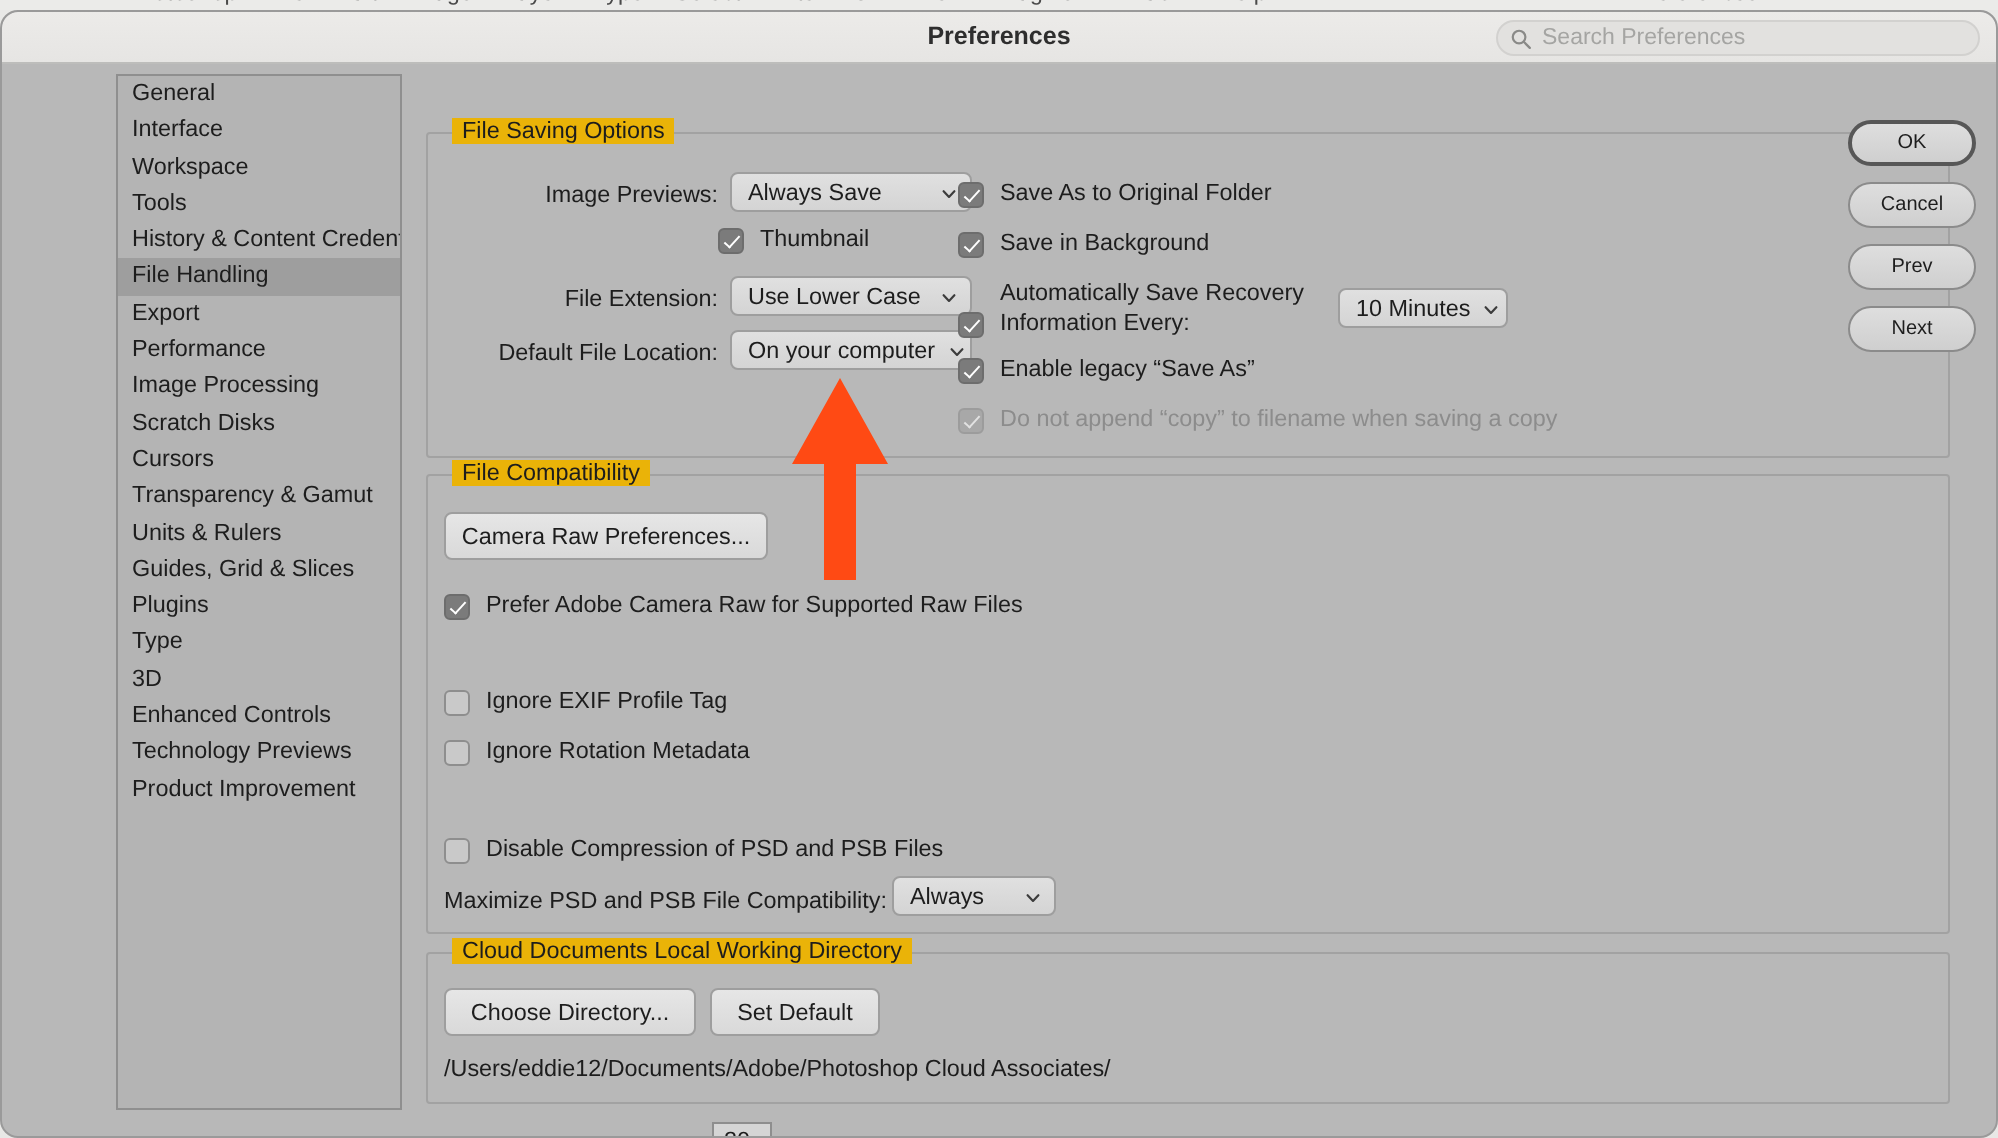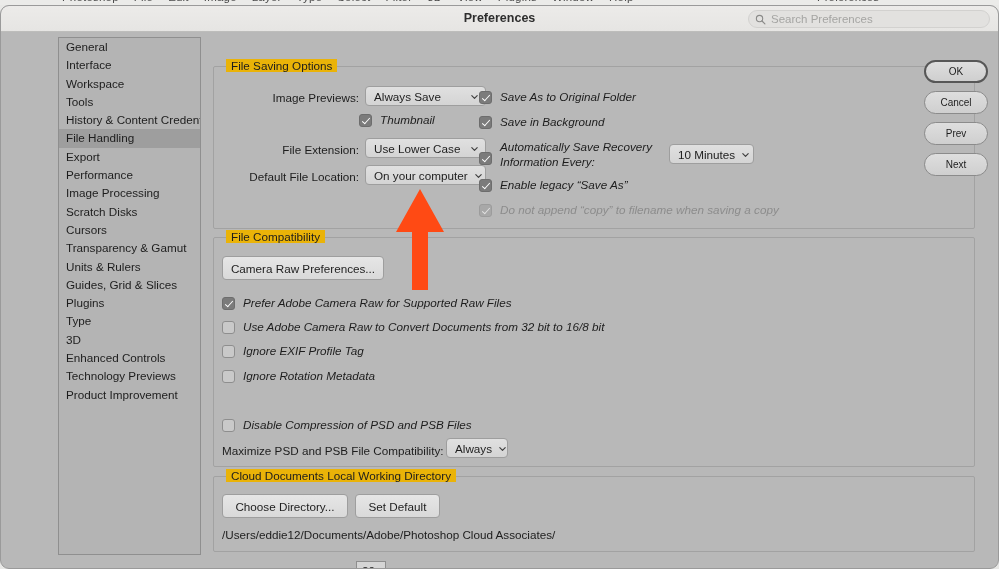--- a/index.html
+++ b/index.html
@@ -120,21 +120,21 @@
   .cb.on  { background: #7b7b7b; border: 1px solid #6d6d6d; }
   .cb.on.dim { background: #a8a8a8; border-color: #9c9c9c; }
   .cb.on::after {
     content: ""; position: absolute;
     left: 4px; top: 1px; width: 3px; height: 7px;
     border: solid #ffffff; border-width: 0 1.8px 1.8px 0;
     transform: rotate(42deg);
   }
   .cb.on.dim::after { border-color: #e2e2e2; }
 
-  .cbrow { position: absolute; display: flex; align-items: center; font-style: italic; }
+  .cbrow { position: absolute; display: flex; align-items: flex-end; }
   .cbrow .cb { margin-top: 1px; }
   .cbrow .cbtxt { margin-left: 8px; font-size: 11.7px; color: #1d1d1d; line-height: 15px; }
   .cbrow .cbtxt.dim { color: #8c8c8c; }
 
   
   .sel {
     position: absolute;
     height: 20px;
     background: linear-gradient(#e0e0e0, #d4d4d4);
     border: 1px solid #9e9e9e;
@@ -311,39 +311,35 @@
 
       <div class="groupbox" style="left:4px; top:201px; width:762px; height:230px;">
         <div class="group-title">File Compatibility</div>
 
         <div class="btn" style="left:8px; top:18px; width:162px; height:24px;">Camera Raw Preferences...</div>
 
         <div class="cbrow" style="left:8px; top:57px;">
           <span class="cb on"></span>
           <span class="cbtxt">Prefer Adobe Camera Raw for Supported Raw Files</span>
         </div>
-        <div class="cbrow" style="left:8px; top:81px;">
-          <span class="cb off"></span>
-          <span class="cbtxt">Use Adobe Camera Raw to Convert Documents from 32 bit to 16/8 bit</span>
-        </div>
         <div class="cbrow" style="left:8px; top:105px;">
           <span class="cb off"></span>
           <span class="cbtxt">Ignore EXIF Profile Tag</span>
         </div>
         <div class="cbrow" style="left:8px; top:130px;">
           <span class="cb off"></span>
           <span class="cbtxt">Ignore Rotation Metadata</span>
         </div>
         <div class="cbrow" style="left:8px; top:179px;">
           <span class="cb off"></span>
           <span class="cbtxt">Disable Compression of PSD and PSB Files</span>
         </div>
 
         <div class="lbl" style="position:absolute; left:8px; top:206px;">Maximize PSD and PSB File Compatibility:</div>
-        <div class="sel" style="left:232px; top:200px; width:62px;">
+        <div class="sel" style="left:232px; top:200px; width:82px;">
           <span class="selv">Always</span>
           <svg class="chev" viewBox="0 0 10 10">
             <path d="M2 4 L5 7.2 L8 4" fill="none" stroke="#3c3c3c" stroke-width="1.2" stroke-linecap="round" stroke-linejoin="round"></path>
           </svg>
         </div>
       </div>
 
       <div class="groupbox" style="left:4px; top:440px; width:762px; height:76px;">
         <div class="group-title">Cloud Documents Local Working Directory</div>
 

